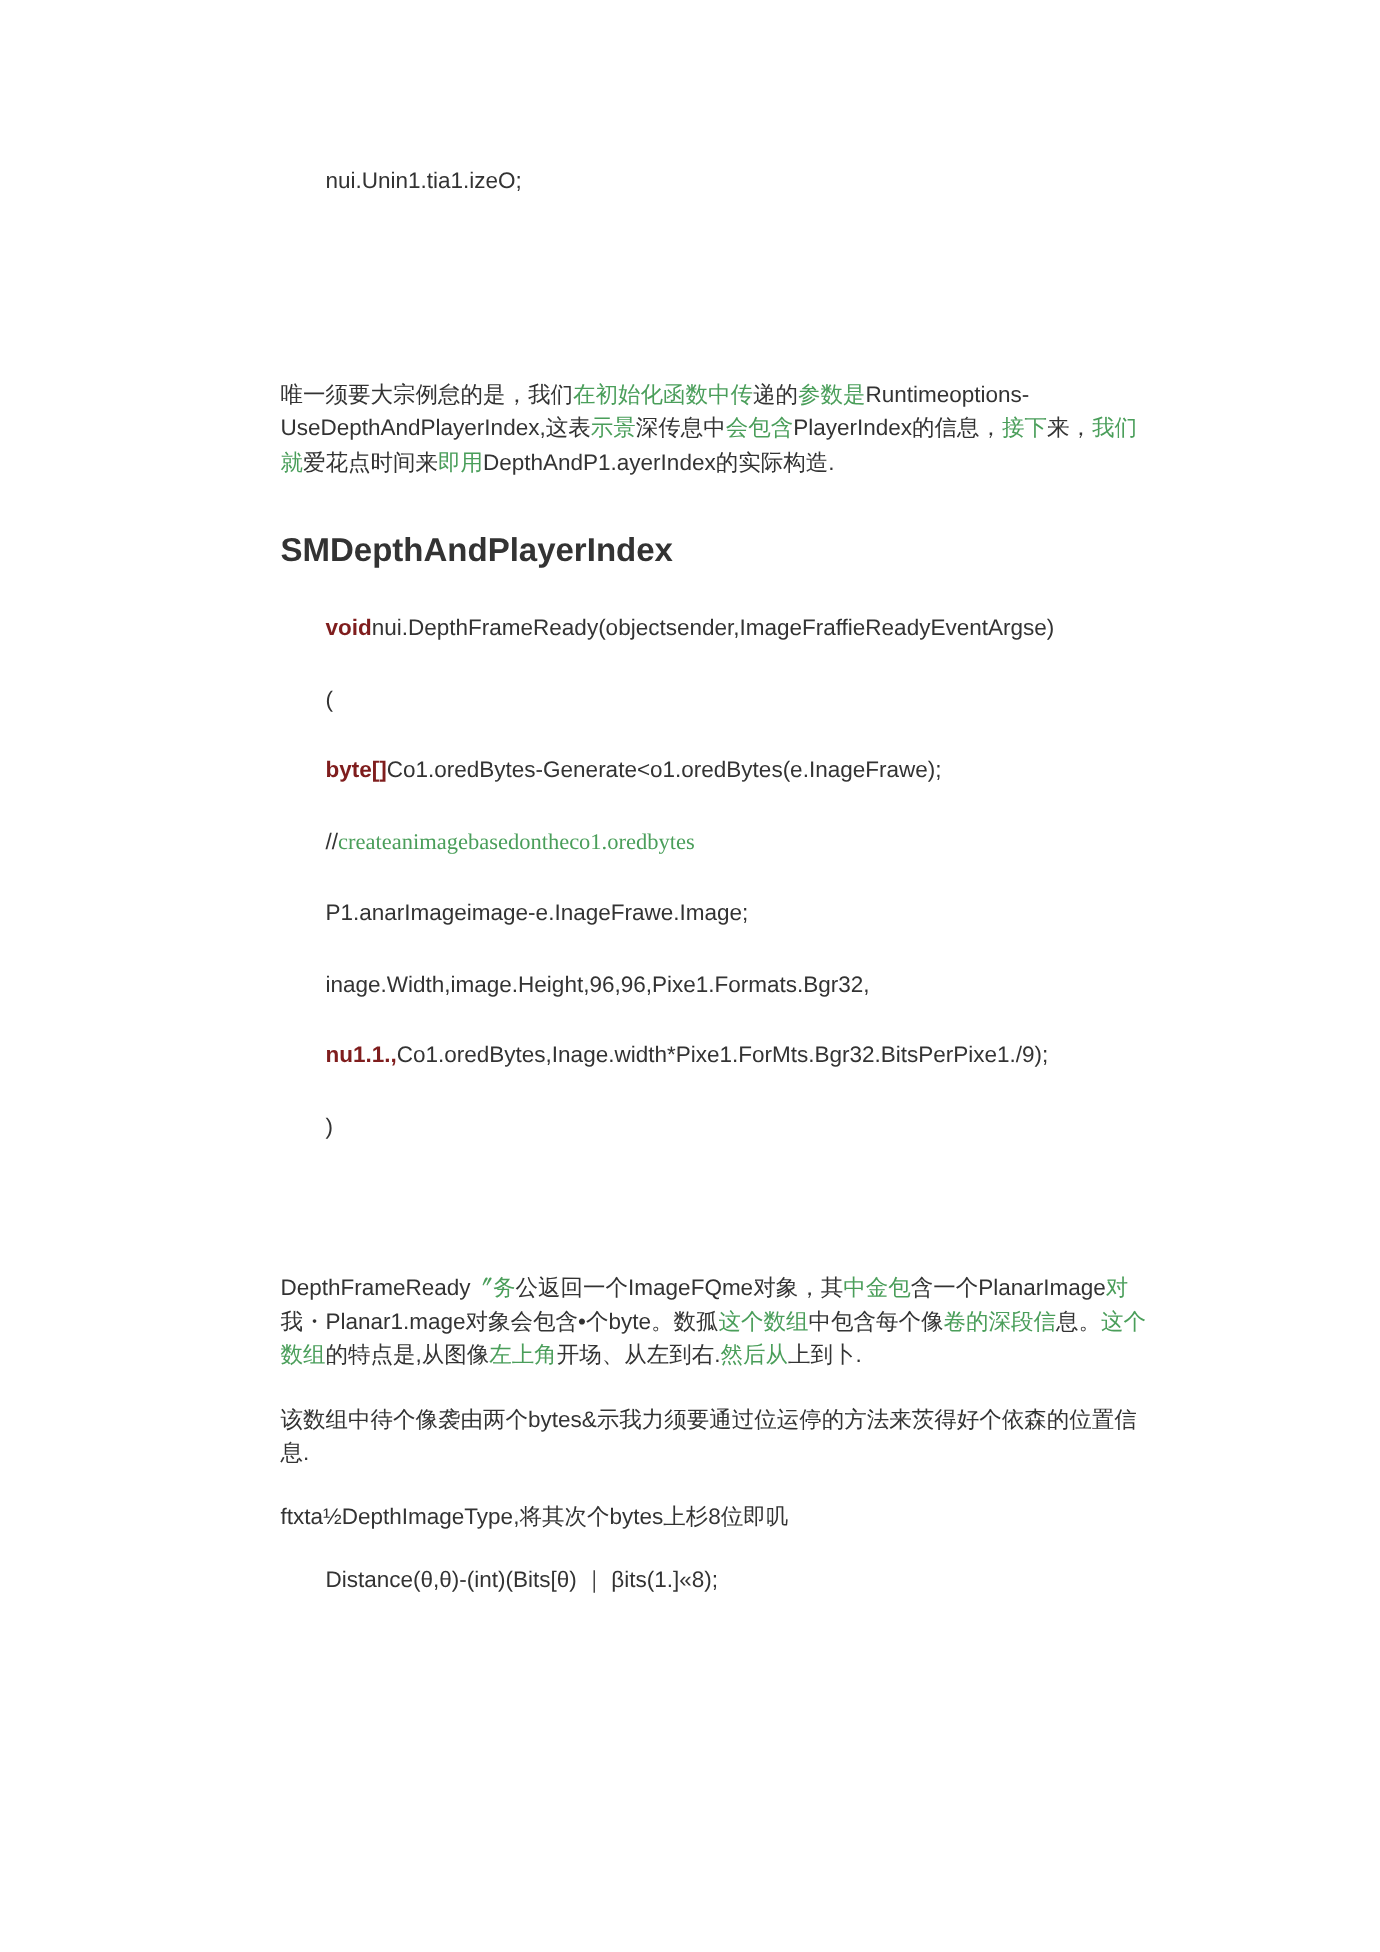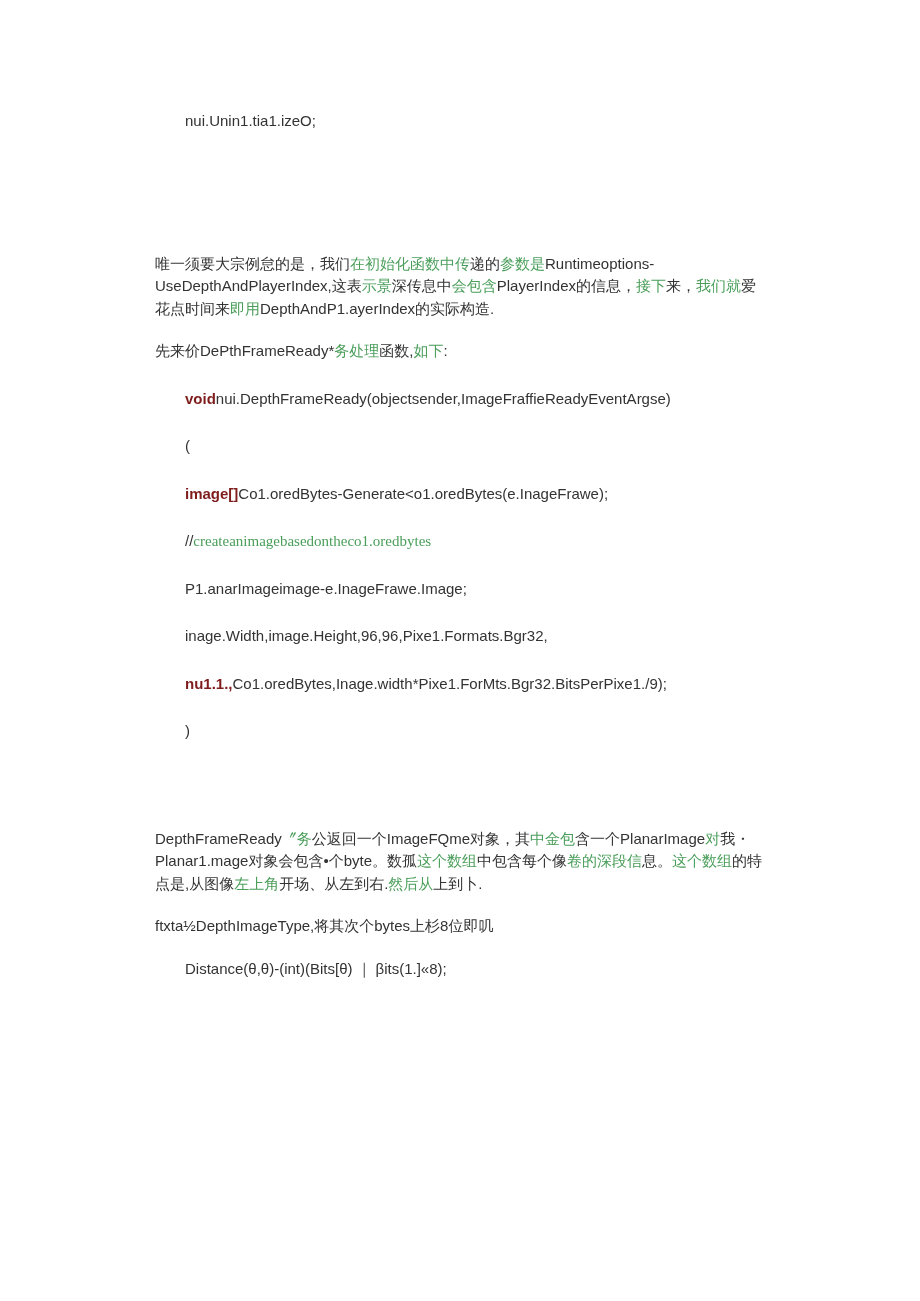--- a/index.html
+++ b/index.html
@@ -7,20 +7,21 @@
       background: #fff;
       margin: 0;
       padding: 0;
       width: 920px;
       color: #333;
     }
     .page {
       padding: 100px 155px 100px 155px;
       font-size: 15px;
       line-height: 1.5;
+      margin-left: 32px;
     }
     .code-line {
       margin: 10px 0 10px 30px;
       color: #333;
     }
     .code-block {
       margin-left: 30px;
     }
     .code-block .code-line {
       margin: 25px 0 25px 0;
@@ -50,40 +51,39 @@
 <div class="page">
 
   <div class="code-line">nui.Unin1.tia1.izeO;</div>
 
   <div style="height:90px"></div>
 
   <p>
     <span>唯一须要大宗例怠的是，我们</span><span class="green">在初始化函数中传</span><span>递的</span><span class="green">参数是</span><span>Runtimeoptions-UseDepthAndPlayerIndex,这表</span><span class="green">示景</span><span>深传息中</span><span class="green">会包含</span><span>PlayerIndex的信息，</span><span class="green">接下</span><span>来，</span><span class="green">我们就</span><span>爱花点时间来</span><span class="green">即用</span><span>DepthAndP1.ayerIndex的实际构造.</span>
   </p>
 
+  <h2>SMDepthAndPlayerIndex</h2>
 
-  <p>
-    <span>先来价DePthFrameReady*</span><span class="green">务处理</span><span>函数,</span><span class="green">如下</span><span>:</span>
-  </p>
 
   <div class="code-block">
     <div class="code-line"><span class="blue">void</span><span>nui.DepthFrameReady(objectsender,ImageFraffieReadyEventArgse)</span></div>
     <div class="code-line">(</div>
-    <div class="code-line"><span class="blue">image[]</span><span>Co1.oredBytes-Generate&lt;o1.oredBytes(e.InageFrawe);</span></div>
+    <div class="code-line"><span class="blue">byte[]</span><span>Co1.oredBytes-Generate&lt;o1.oredBytes(e.InageFrawe);</span></div>
     <div class="code-line"><span>//</span><span class="green">createanimagebasedontheco1.oredbytes</span></div>
     <div class="code-line">P1.anarImageimage-e.InageFrawe.Image;</div>
     <div class="code-line">inage.Width,image.Height,96,96,Pixe1.Formats.Bgr32,</div>
     <div class="code-line"><span class="blue">nu1.1.,</span><span>Co1.oredBytes,Inage.width*Pixe1.ForMts.Bgr32.BitsPerPixe1./9);</span></div>
     <div class="code-line">)</div>
   </div>
 
   <div style="height:40px"></div>
 
   <p>
     <span>DepthFrameReady</span><span class="green">〞务</span><span>公返回一个ImageFQme对象，其</span><span class="green">中金包</span><span>含一个PlanarImage</span><span class="green">对</span><span>我・Planar1.mage对象会包含•个byte。数孤</span><span class="green">这个数组</span><span>中包含每个像</span><span class="green">卷的深段信</span><span>息。</span><span class="green">这个数组</span><span>的特点是,从图像</span><span class="green">左上角</span><span>开场、从左到右.</span><span class="green">然后从</span><span>上到卜.</span>
   </p>
 
+  <p>该数组中待个像袭由两个bytes&amp;示我力须要通过位运停的方法来茨得好个依森的位置信息.</p>
 
   <p>ftxta½DepthImageType,将其次个bytes上杉8位即叽</p>
 
   <div class="code-line">Distance(θ,θ)-(int)(Bits[θ) ｜ βits(1.]«8);</div>
 
 </div>
 
 </body></html>

